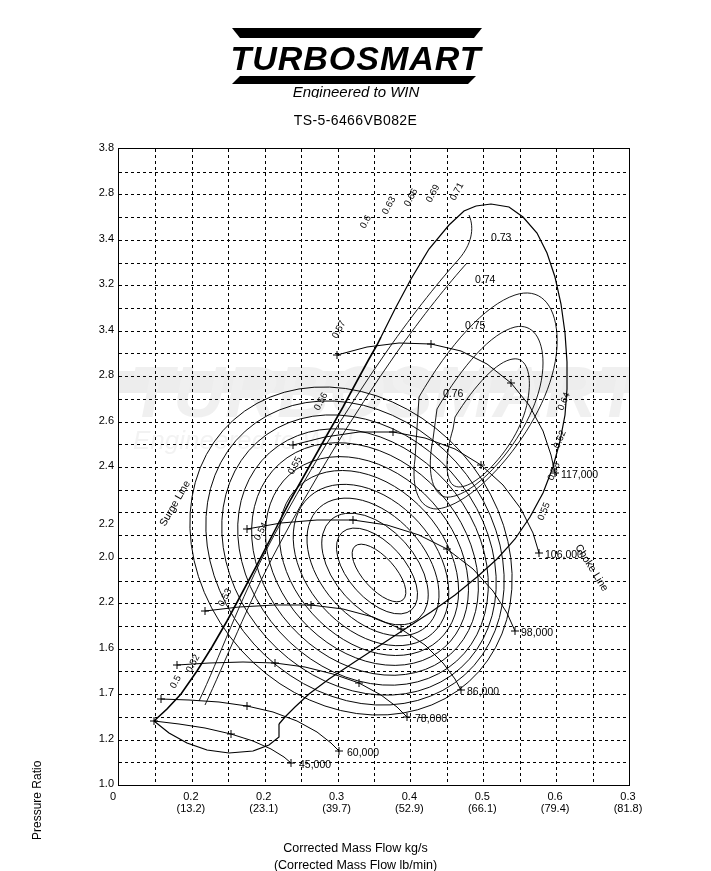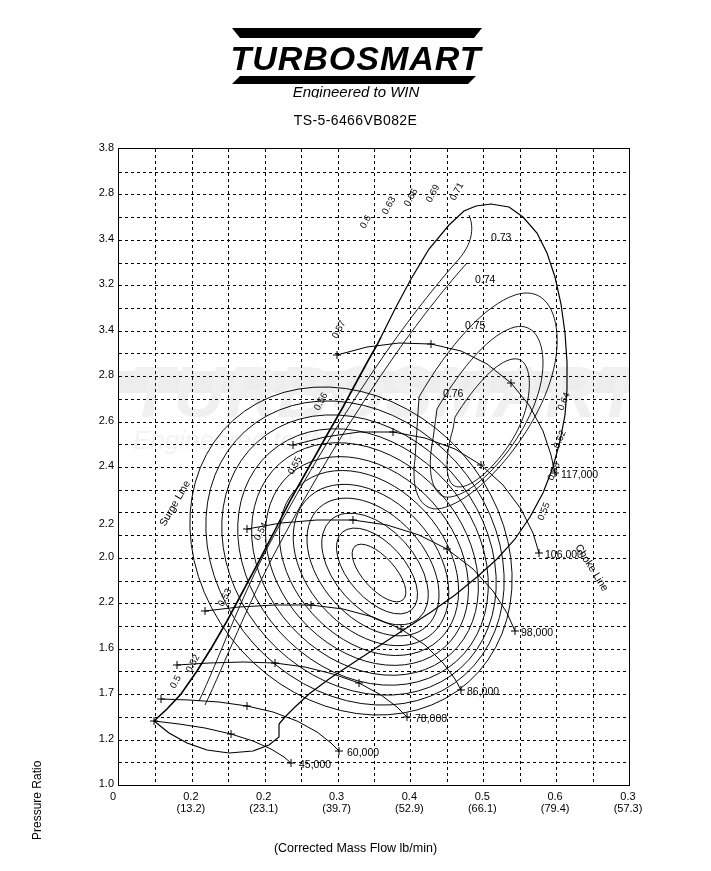--- a/index.html
+++ b/index.html
@@ -312,20 +312,21 @@
     <div class="xlab" style="left:364.3px">
       <span>0.5</span>
       <span class="sub">(66.1)</span>
     </div>
     <div class="xlab" style="left:437.1px">
       <span>0.6</span>
       <span class="sub">(79.4)</span>
     </div>
     <div class="xlab" style="left:510px">
       <span>0.3</span>
-      <span class="sub">(57.3)</span>
+      <span class="sub">(81.8)</span>
     </div>
   </div>
 
   <div class="xtitle">
+    <div>Corrected Mass Flow kg/s</div>
     <div>(Corrected Mass Flow lb/min)</div>
   </div>
 </div>
 
 </body></html>

